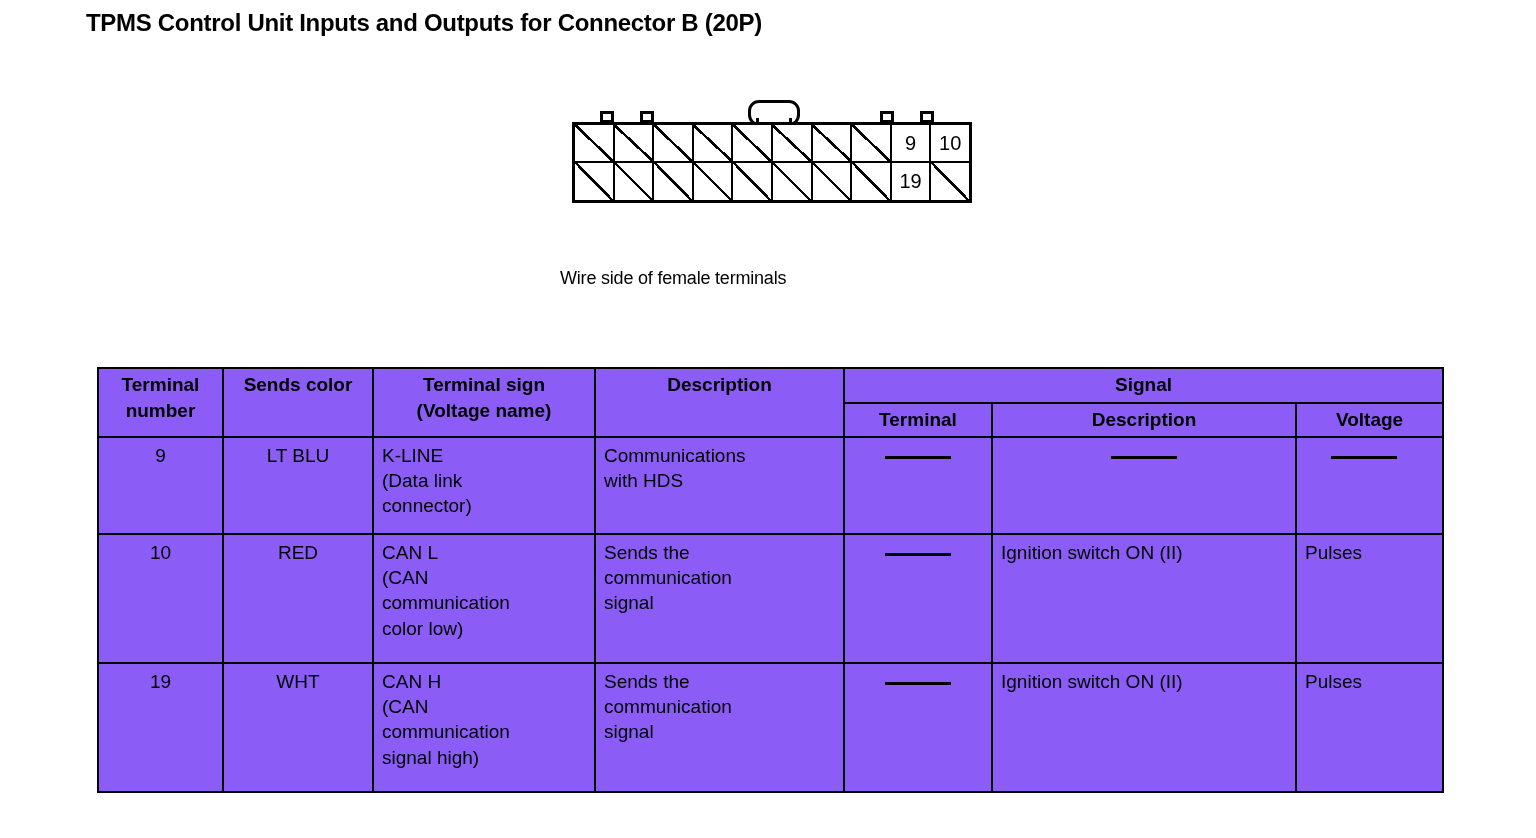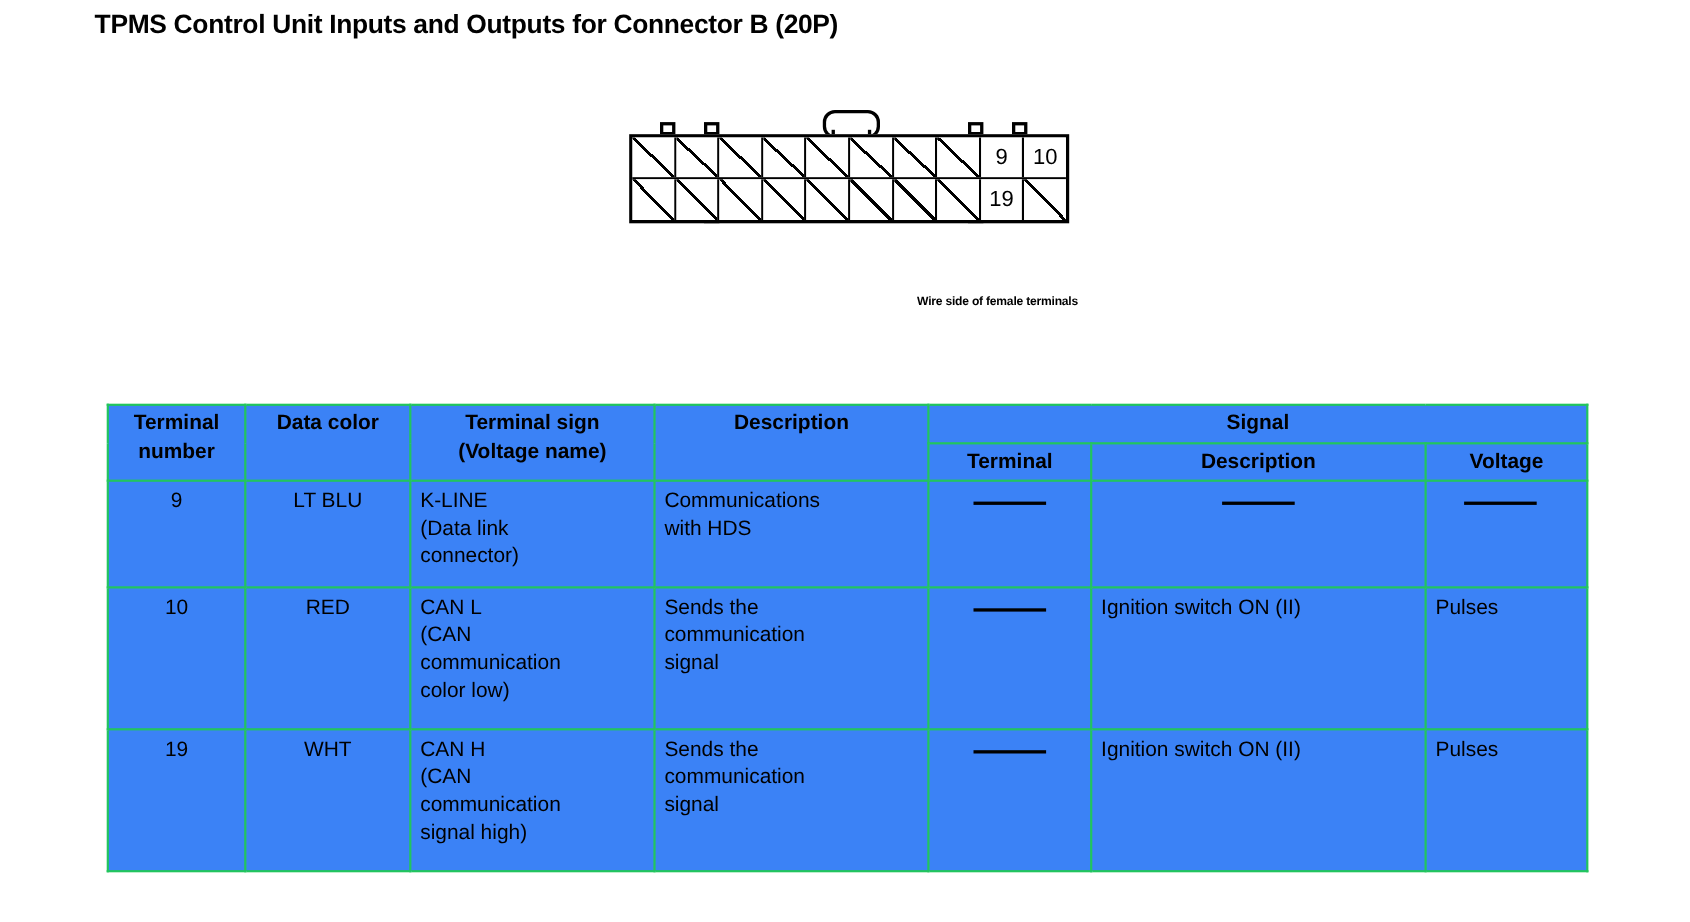--- a/index.html
+++ b/index.html
@@ -119,42 +119,42 @@
     border-right: 3px solid #000;
     box-sizing: border-box;
     background: #fff;
   }
 
   #figure-caption {
     position: absolute;
     left: 560px;
     top: 268px;
     width: 420px;
-    text-align: right;
-    font-size: 11px;
-    font-weight: bold;
+    text-align: left;
+    font-size: 18px;
+    font-weight: normal;
     letter-spacing: -0.2px;
   }
 
   
   #io-table {
     position: absolute;
     left: 97px;
     top: 367px;
     width: 1345px;
     border-collapse: collapse;
     table-layout: fixed;
     background: #fff;
   }
   #io-table th,
   #io-table td {
-    border: 2px solid #22c55e;
+    border: 2px solid #000000;
     padding: 0;
     vertical-align: top;
-    background: #3b82f6;
+    background: #8b5cf6;
   }
   #io-table th {
     text-align: center;
     font-weight: bold;
     font-size: 19px;
     line-height: 1.35;
     padding: 3px 4px 4px;
   }
   #io-table td {
     font-size: 19px;
@@ -276,21 +276,21 @@
     <col style="width: 222px;">
     <col style="width: 249px;">
     <col style="width: 148px;">
     <col style="width: 304px;">
     <col style="width: 147px;">
   </colgroup>
   <thead>
     <tr>
       <th rowspan="2" class="cell-text">Terminal
 number</th>
-      <th rowspan="2" class="cell-text">Data color</th>
+      <th rowspan="2" class="cell-text">Sends color</th>
       <th rowspan="2" class="cell-text">Terminal sign
 (Voltage name)</th>
       <th rowspan="2" class="cell-text">Description</th>
       <th colspan="3" class="cell-text">Signal</th>
     </tr>
     <tr>
       <th class="cell-text">Terminal</th>
       <th class="cell-text">Description</th>
       <th class="cell-text">Voltage</th>
     </tr>

